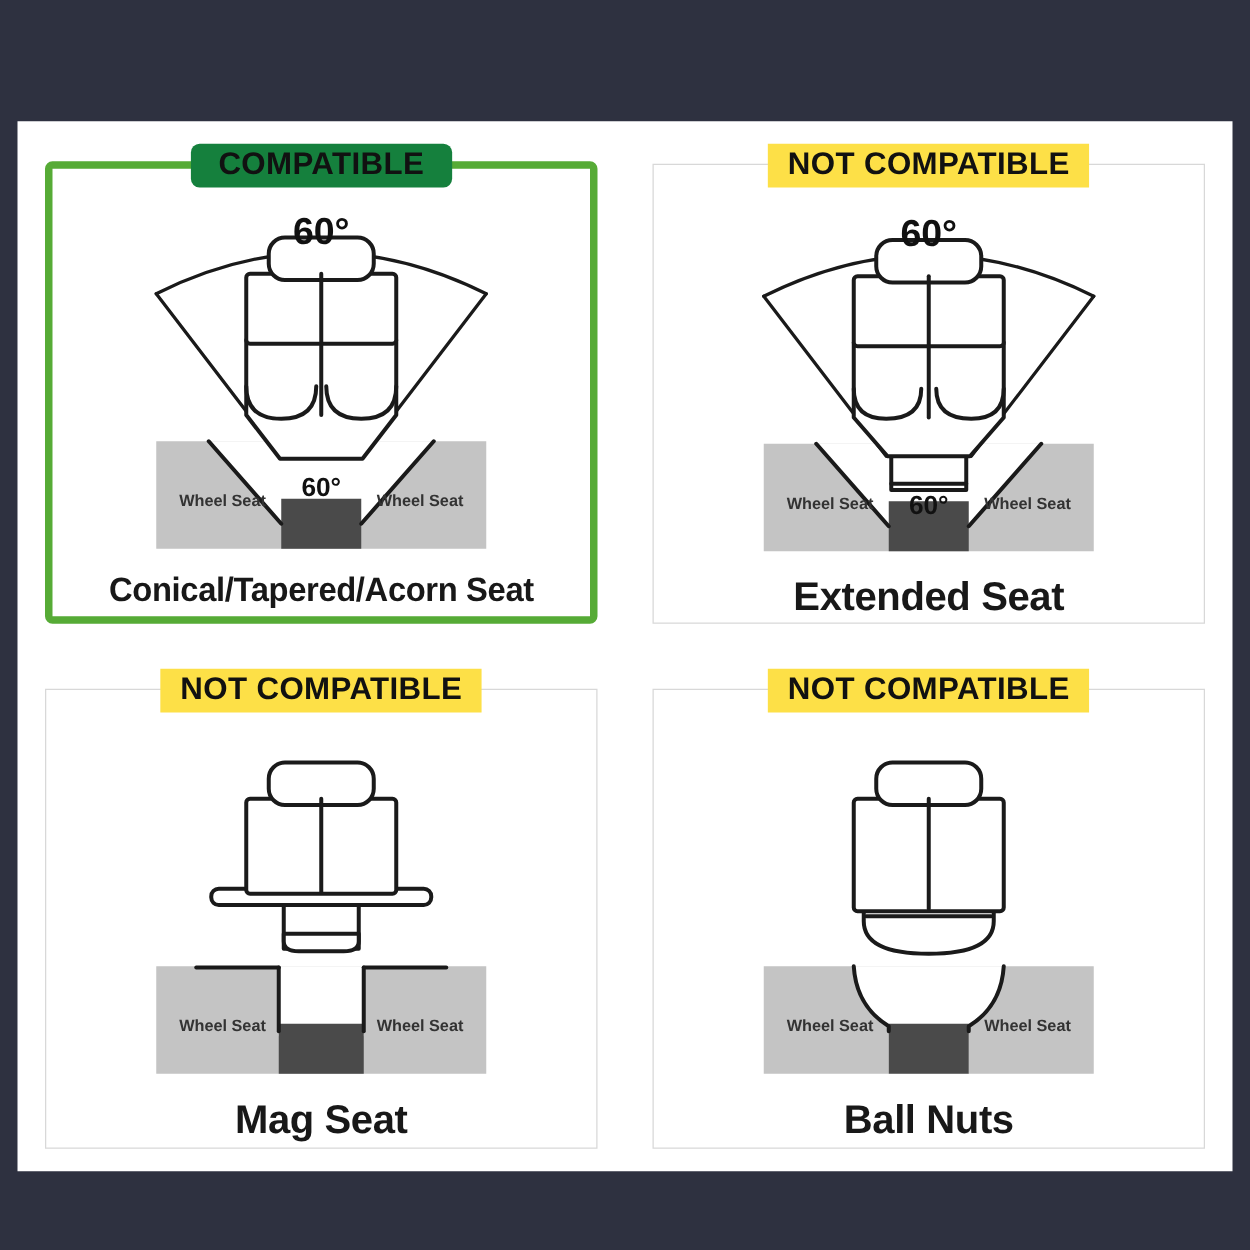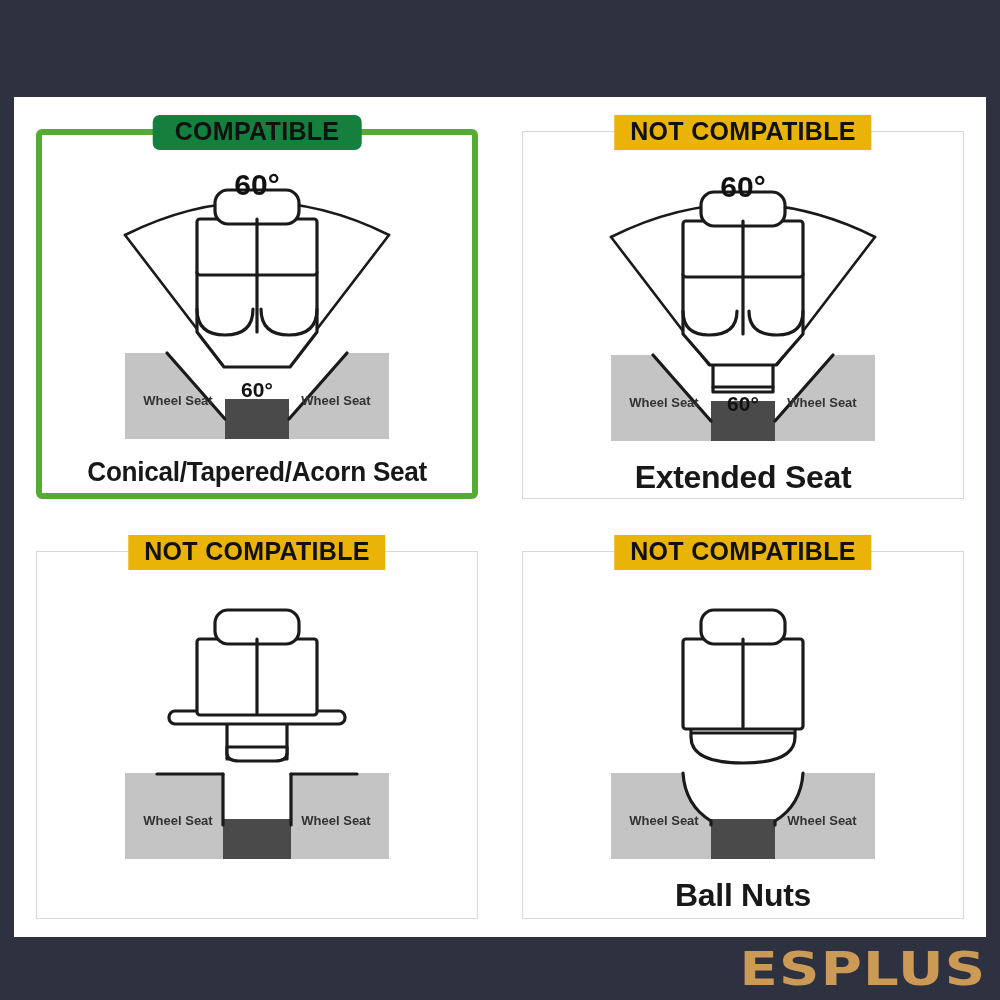--- a/index.html
+++ b/index.html
@@ -64,21 +64,21 @@
     position:absolute;
     top:0;left:50%;
     transform:translateX(-50%);
     z-index:4;
     padding:3px 16px 5px 16px;
     font-family:"Liberation Sans", sans-serif;
     font-weight:bold;
     font-size:25px;
     letter-spacing:0.3px;
     color:#111;
-    background:#eab308;
+    background:#fde047;
     white-space:nowrap;
     line-height:1.08;
   }
   .panel.compatible .badge{
     background:#15803d;
     border-radius:7px;
     padding:3px 22px 5px 22px;
   }
 
   .panel-body{
@@ -240,20 +240,21 @@
 
               <rect class="nutfill" x="112" y="134" width="176" height="13" rx="6"></rect>
 
               <rect class="nutfill" x="140" y="62" width="120" height="76" rx="3"></rect>
               <rect class="nutfill" x="158" y="33" width="84" height="34" rx="13"></rect>
               <line class="stroke" x1="200" y1="62" x2="200" y2="136"></line>
               <text class="ws" x="121" y="248">Wheel Seat</text>
               <text class="ws" x="279" y="248">Wheel Seat</text>
             </svg>
           </div>
+          <div class="caption">Mag Seat</div>
         </div>
       </div>
 
       <div class="panel row2">
         <div class="panel-frame"></div>
         <div class="badge">NOT COMPATIBLE</div>
         <div class="panel-body">
           <div class="art">
             <svg width="400" height="300" viewBox="0 0 400 300">
               <rect class="seatblock" x="68" y="196" width="264" height="86"></rect>
@@ -272,17 +273,14 @@
               <text class="ws" x="279" y="248">Wheel Seat</text>
             </svg>
           </div>
           <div class="caption">Ball Nuts</div>
         </div>
       </div>
 
     </div>
   </div>
 
-  <div class="footer">
-    <div class="logo">ESPLUS</div>
-  </div>
 
 </div>
 
 </body></html>

